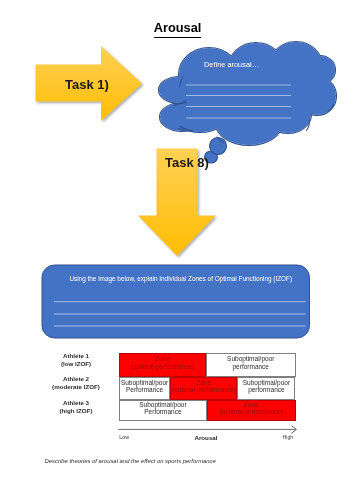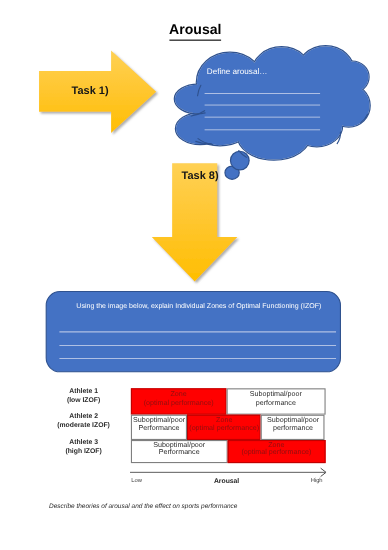--- a/index.html
+++ b/index.html
@@ -4,23 +4,23 @@
 <style>
   html,body{margin:0;padding:0;}
   body{width:353px;height:500px;background:#ffffff;font-family:"Liberation Sans",sans-serif;overflow:hidden;position:relative;}
   .page{position:absolute;left:0;top:0;width:353px;height:500px;}
 
   .title{position:absolute;left:1px;top:19px;width:353px;text-align:center;line-height:1;}
   .title span{font-weight:bold;font-size:12.8px;color:#000;border-bottom:1.3px solid #000;padding-bottom:1.5px;}
 
   .svg-layer{position:absolute;left:0;top:0;width:353px;height:500px;}
 
-  .task-label{position:absolute;font-weight:bold;font-size:10px;color:#181818;line-height:1;}
+  .task-label{position:absolute;font-weight:bold;font-size:13px;color:#181818;line-height:1;}
 
-  .cloud-text{position:absolute;color:#fff;font-size:7.4px;line-height:1;}
+  .cloud-text{position:absolute;color:#fff;font-size:7.4px;line-height:1;margin-left:16px;}
 
   .izof-text{position:absolute;color:#fff;font-size:6.4px;line-height:1;white-space:nowrap;}
 
   .table-wrap{position:absolute;}
   .alabel{position:absolute;text-align:center;font-size:6.2px;font-weight:bold;color:#2b2b2b;line-height:8px;white-space:nowrap;}
 
   .cell{position:absolute;box-sizing:border-box;display:flex;align-items:center;justify-content:center;text-align:center;line-height:7.4px;font-size:6.5px;white-space:nowrap;padding-bottom:5px;}
   .cell.white{background:#ffffff;border:0.9px solid #7F7F7F;color:#2b2b2b;}
   .cell.zone{background:#FF0000;border:0.9px solid #C00000;color:#8f0f0f;}
 

